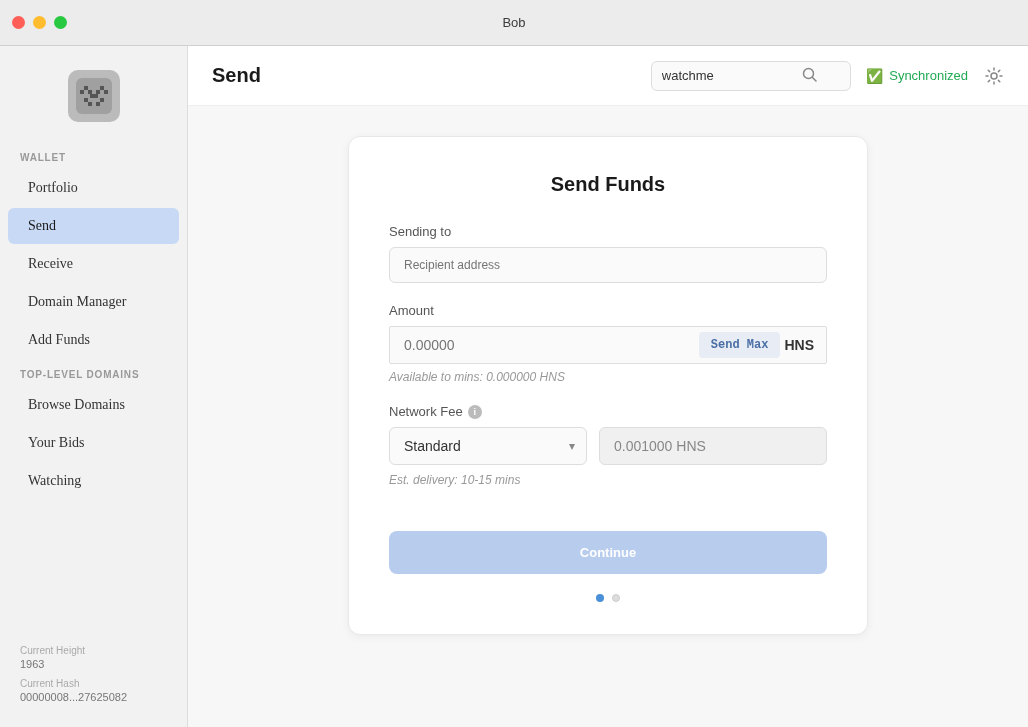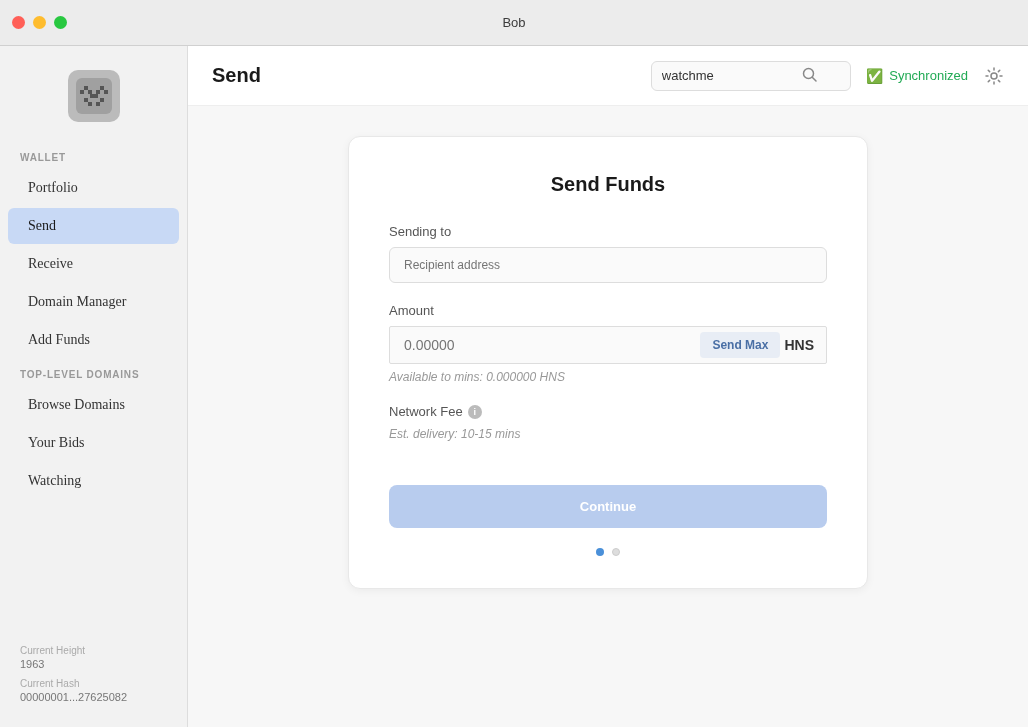--- a/index.html
+++ b/index.html
@@ -251,20 +251,21 @@
     .send-max-btn {
       background: #e8edf5;
       border: none;
       padding: 6px 12px;
       font-size: 12px;
       font-weight: 600;
       color: #4a6fa5;
       cursor: pointer;
       border-radius: 4px;
       margin-right: 4px;
+      font-family: Liberation Mono, monospace;
     }
     .hns-label {
       font-size: 14px;
       font-weight: 600;
       color: #333;
       padding-right: 12px;
     }
     .available-text {
       font-size: 12px;
       color: #999;
@@ -427,21 +428,21 @@
     <div class="sidebar-item">
       <span>Watching</span>
     </div>
 
     <div class="sidebar-spacer"></div>
 
     <div class="sidebar-footer">
       <div class="sidebar-footer-label">Current Height</div>
       <div class="sidebar-footer-value">1963</div>
       <div class="sidebar-footer-label" style="margin-top:8px;">Current Hash</div>
-      <div class="sidebar-footer-value">00000001...27625082</div>
+      <div class="sidebar-footer-value">00000008...27625082</div>
     </div>
   </div>
 
   <div class="main">
 
     <div class="header">
       <span class="header-title">Send</span>
       <div class="header-spacer"></div>
       <div class="search-box">
         <input class="search-input" value="watchme" type="text" style="">
@@ -484,20 +485,32 @@
           </div>
           <div class="available-text">Available to mins: 0.000000 HNS</div>
         </div>
 
         
         <div class="field-group">
           <div class="field-label">
             <span>Network Fee</span>
             <span class="info-icon">i</span>
           </div>
+          <div class="fee-row">
+            <div class="fee-select-wrapper">
+              <select class="fee-select">
+                <option>Standard</option>
+                <option>Low</option>
+                <option>High</option>
+                <option>Custom</option>
+              </select>
+              <span class="fee-chevron">▾</span>
+            </div>
+            <input class="fee-value-input" type="text" readonly="" value="0.001000 HNS" style="">
+          </div>
           <div class="est-delivery">Est. delivery: 10-15 mins</div>
         </div>
 
         
         <button class="continue-btn">Continue</button>
 
         
         <div class="pagination-dots">
           <div class="dot dot-active"></div>
           <div class="dot dot-inactive"></div>

